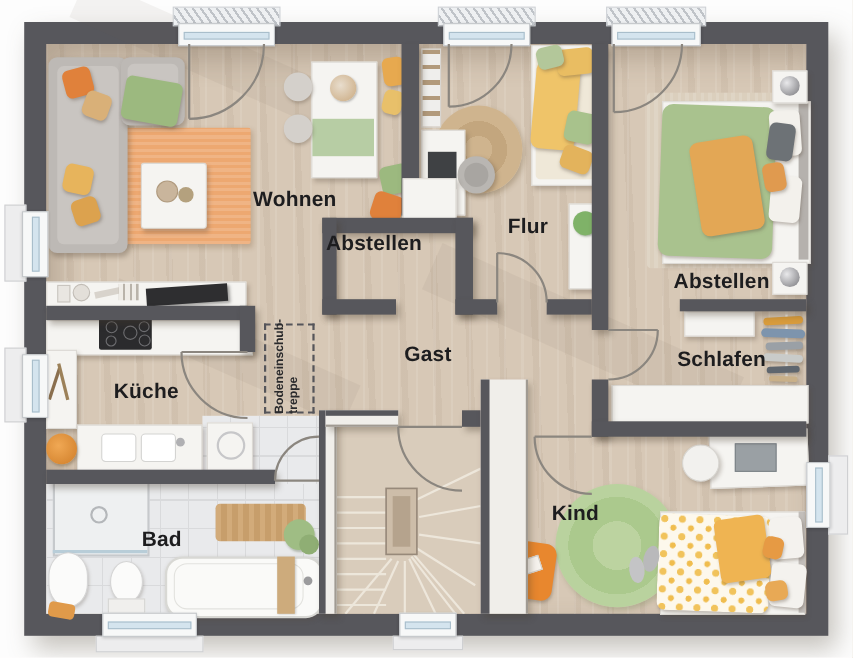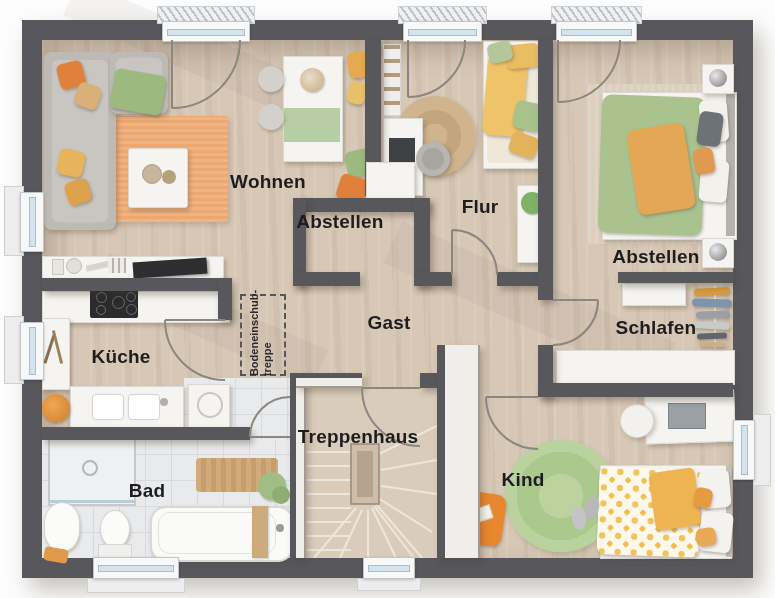--- a/index.html
+++ b/index.html
@@ -266,20 +266,19 @@
   <div class="dash" style="left:240px;top:294px;width:42px;height:78px;"></div>
   <div class="attic-lbl" style="left:261px;top:333px;">
     <span style="display:block;">Bodeneinschub-</span>
     <span style="display:block;">treppe</span>
   </div>
 
   <div class="lbl" style="left:268px;top:182px;">Wohnen</div>
   <div class="lbl" style="left:340px;top:222px;">Abstellen</div>
   <div class="lbl" style="left:480px;top:207px;">Flur</div>
   <div class="lbl" style="left:656px;top:257px;">Abstellen</div>
-  <div class="lbl" style="left:121px;top:357px;">Küche</div>
+  <div class="lbl" style="left:133px;top:357px;">Küche</div>
   <div class="lbl" style="left:389px;top:323px;">Gast</div>
   <div class="lbl" style="left:656px;top:328px;">Schlafen</div>
-  <div class="lbl" style="left:358px;top:437px;">Treppenhaus</div>
   <div class="lbl" style="left:147px;top:491px;">Bad</div>
-  <div class="lbl" style="left:523px;top:480px;">Kind</div>
+  <div class="lbl" style="left:523px;top:468px;">Kind</div>
 
 </div>
 
 </body></html>

